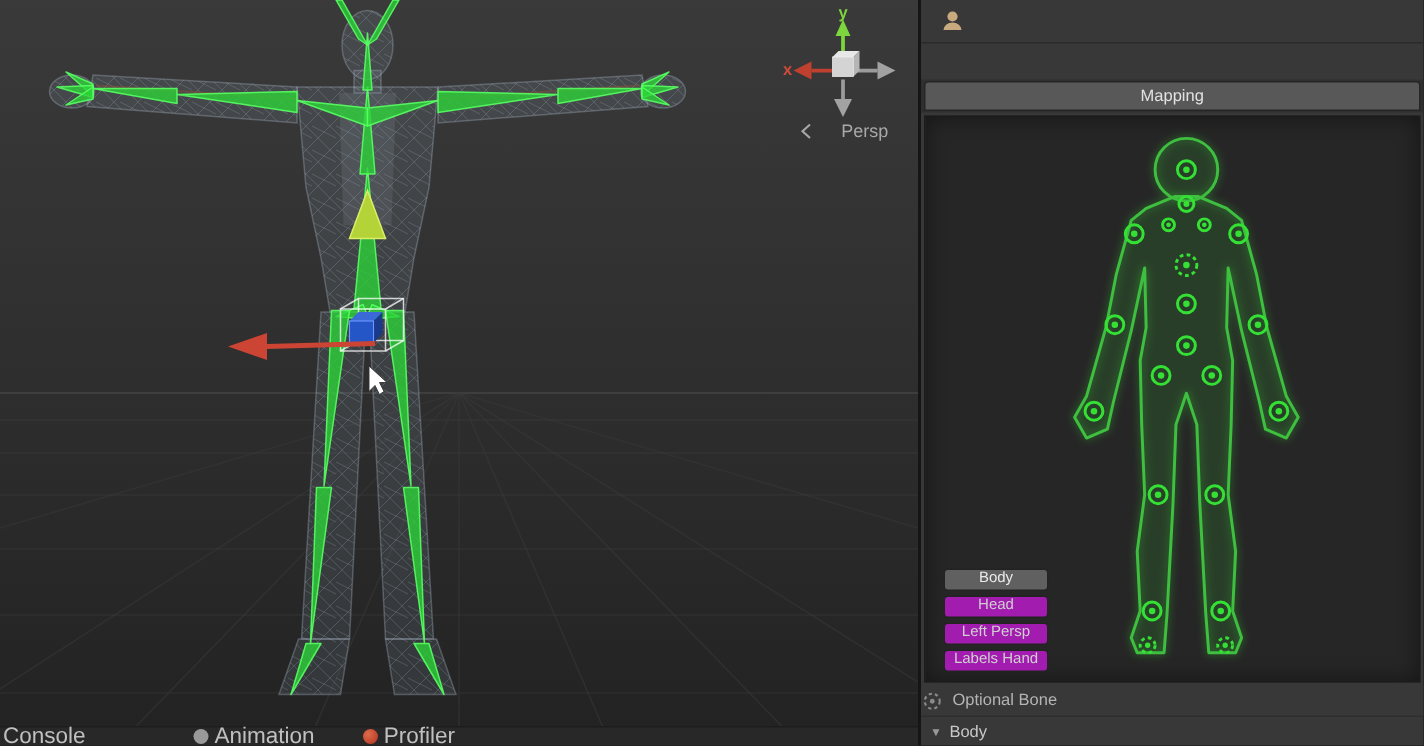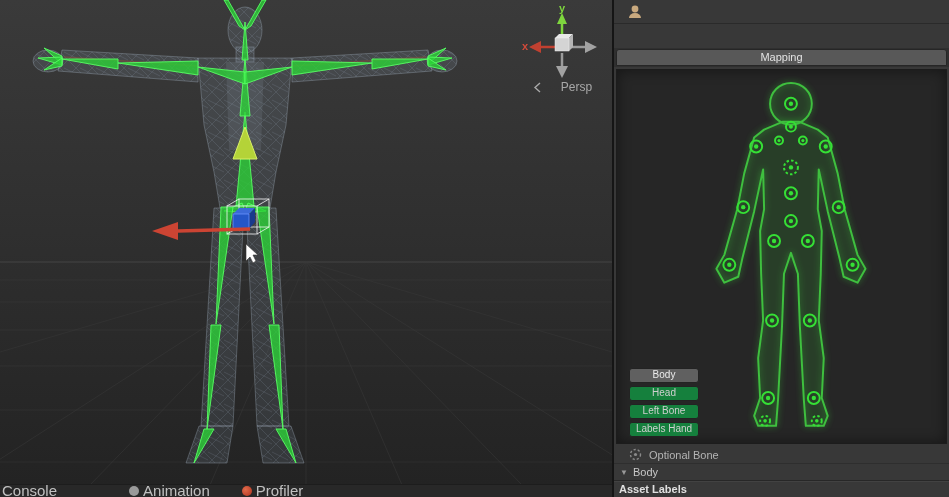--- a/index.html
+++ b/index.html
@@ -29,23 +29,23 @@
   .insp-header{height:28px;border-bottom:1px solid #2a2a2a;display:flex;align-items:center;padding-left:13px;}
   .tabsrow{height:20px;background:#2f2f2f;display:flex;gap:1px;padding:1px 2px;margin-top:24px;}
   .tab{flex:1;font-size:11px;color:#c8c8c8;background:#3c3c3c;border:1px solid #262626;border-radius:3px 3px 0 0;
     display:flex;align-items:center;justify-content:center;cursor:default;}
   .tab.selected{background:#585858;color:#e2e2e2;}
   .mapping-area{position:relative;margin:2px;height:378px;background:#262626;border:1px solid #1c1c1c;
     box-shadow:inset 0 0 14px rgba(0,0,0,.45);}
   .mapping-area svg{display:block;width:100%;height:100%;}
   .part-buttons{position:absolute;left:12px;bottom:6px;display:flex;flex-direction:column;gap:3px;}
   .part-btn{width:68px;height:13px;font-size:10px;line-height:12px;text-align:center;color:#cfcfcf;
-    background:#15803d;border:1px solid #232323;border-radius:3px;cursor:default;}
+    background:#a21caf;border:1px solid #232323;border-radius:3px;cursor:default;}
   .part-btn.sel{background:#606060;color:#eaeaea;}
-  .legend-row{height:20px;display:flex;align-items:center;gap:7px;padding-left:15px;color:#b4b4b4;
+  .legend-row{height:20px;display:flex;align-items:center;gap:7px;padding-left:1px;color:#b4b4b4;
     font-size:11px;background:#383838;}
   .foldout-row{height:19px;display:flex;align-items:center;gap:5px;padding-left:6px;color:#c8c8c8;
     font-size:11px;border-top:1px solid #2e2e2e;}
   .foldout-arrow{font-size:8px;color:#999;transform:translateY(0.5px);}
   .asset-row{height:20px;display:flex;align-items:center;padding-left:5px;color:#e0e0e0;font-size:11px;
     font-weight:bold;border-top:1px solid #272727;background:#383838;box-shadow:0 1px 0 #424242 inset;}
   .insp-fill{flex:1;background:#383838;}
 </style>
 </head>
 <body>
@@ -322,37 +322,34 @@
           <g>
               <circle cx="201" cy="353" r="5"></circle>
               <circle cx="201" cy="353" r="1.8" fill="#35e035" stroke="none"></circle>
             </g>
         </g>
       </svg>
 
       <div class="part-buttons">
         <div class="part-btn sel">Body</div>
         <div class="part-btn">Head</div>
-        <div class="part-btn">Left Bone</div>
+        <div class="part-btn">Left Persp</div>
         <div class="part-btn">Labels Hand</div>
       </div>
     </div>
 
     <div class="legend-row">
       <svg width="13" height="13" viewBox="0 0 13 13">
         <circle cx="6.5" cy="6.5" r="5" fill="none" stroke="#8a8a8a" stroke-width="1.4" stroke-dasharray="2.2 2"></circle>
         <circle cx="6.5" cy="6.5" r="1.6" fill="#8a8a8a"></circle>
       </svg>
       <span>Optional Bone</span>
     </div>
 
     <div class="foldout-row">
       <span class="foldout-arrow">▼</span>
       <span>Body</span>
     </div>
 
-    <div class="asset-row">
-      <span>Asset Labels</span>
-    </div>
 
     <div class="insp-fill"></div>
   </div>
 </div>
 
 </body></html>

